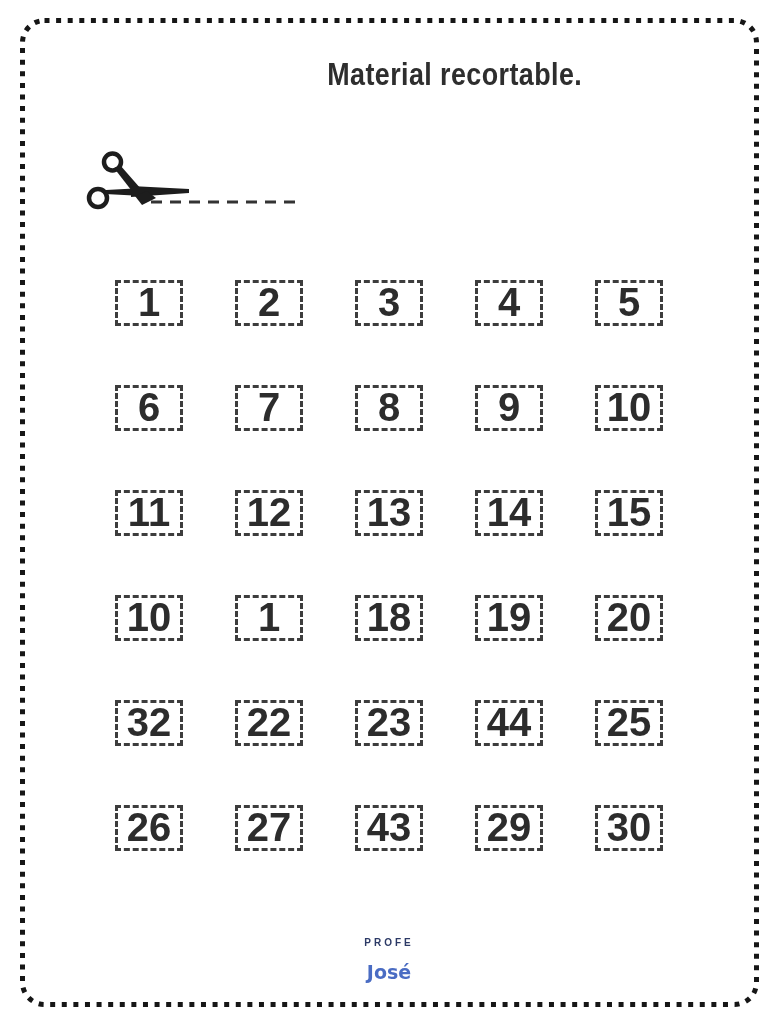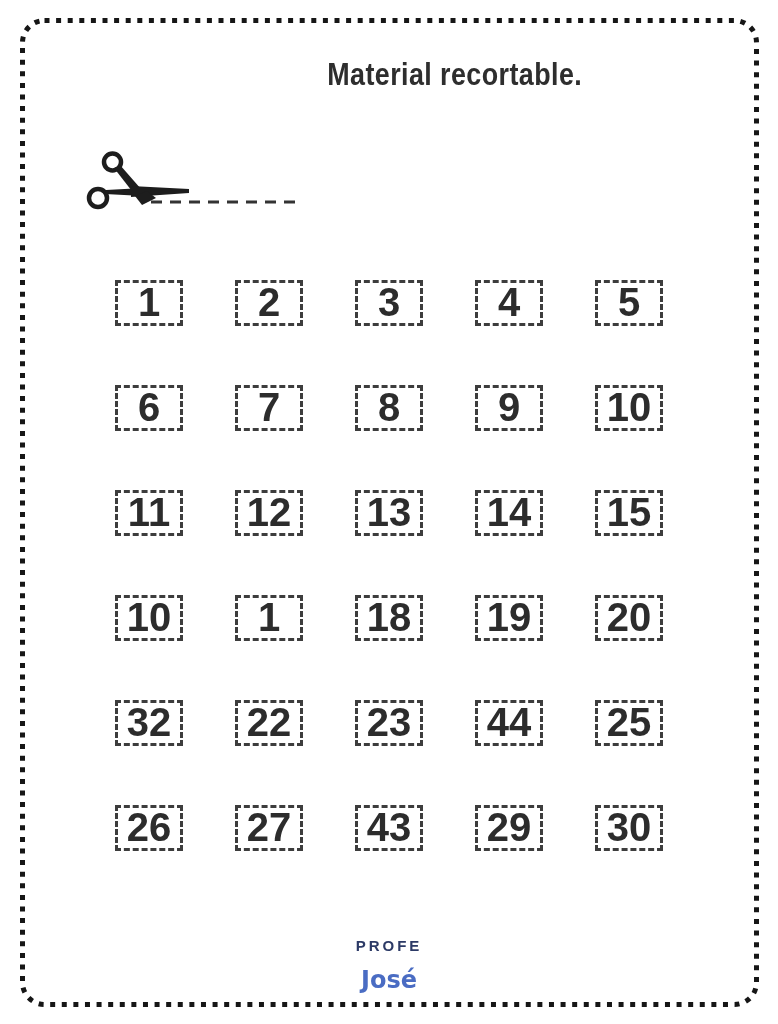--- a/index.html
+++ b/index.html
@@ -77,30 +77,30 @@
   .footer {
     position: absolute;
     left: 0;
     top: 938px;
     width: 778px;
     text-align: center;
     line-height: 1;
   }
   .brand-top {
     display: block;
-    font-size: 15px;
+    font-size: 10px;
     font-weight: 700;
     letter-spacing: 3px;
     color: var(--brand-navy, #2c3a66);
     margin-bottom: 1px;
   }
   .brand-name {
     display: block;
     font-family: "DejaVu Sans", sans-serif;
-    font-size: 24px;
+    font-size: 19px;
     font-weight: 700;
     color: var(--brand-blue, #4a6cc3);
     margin-top: 15px;
   }
 </style>
 </head>
 <body>
 
 <div class="page">
 

